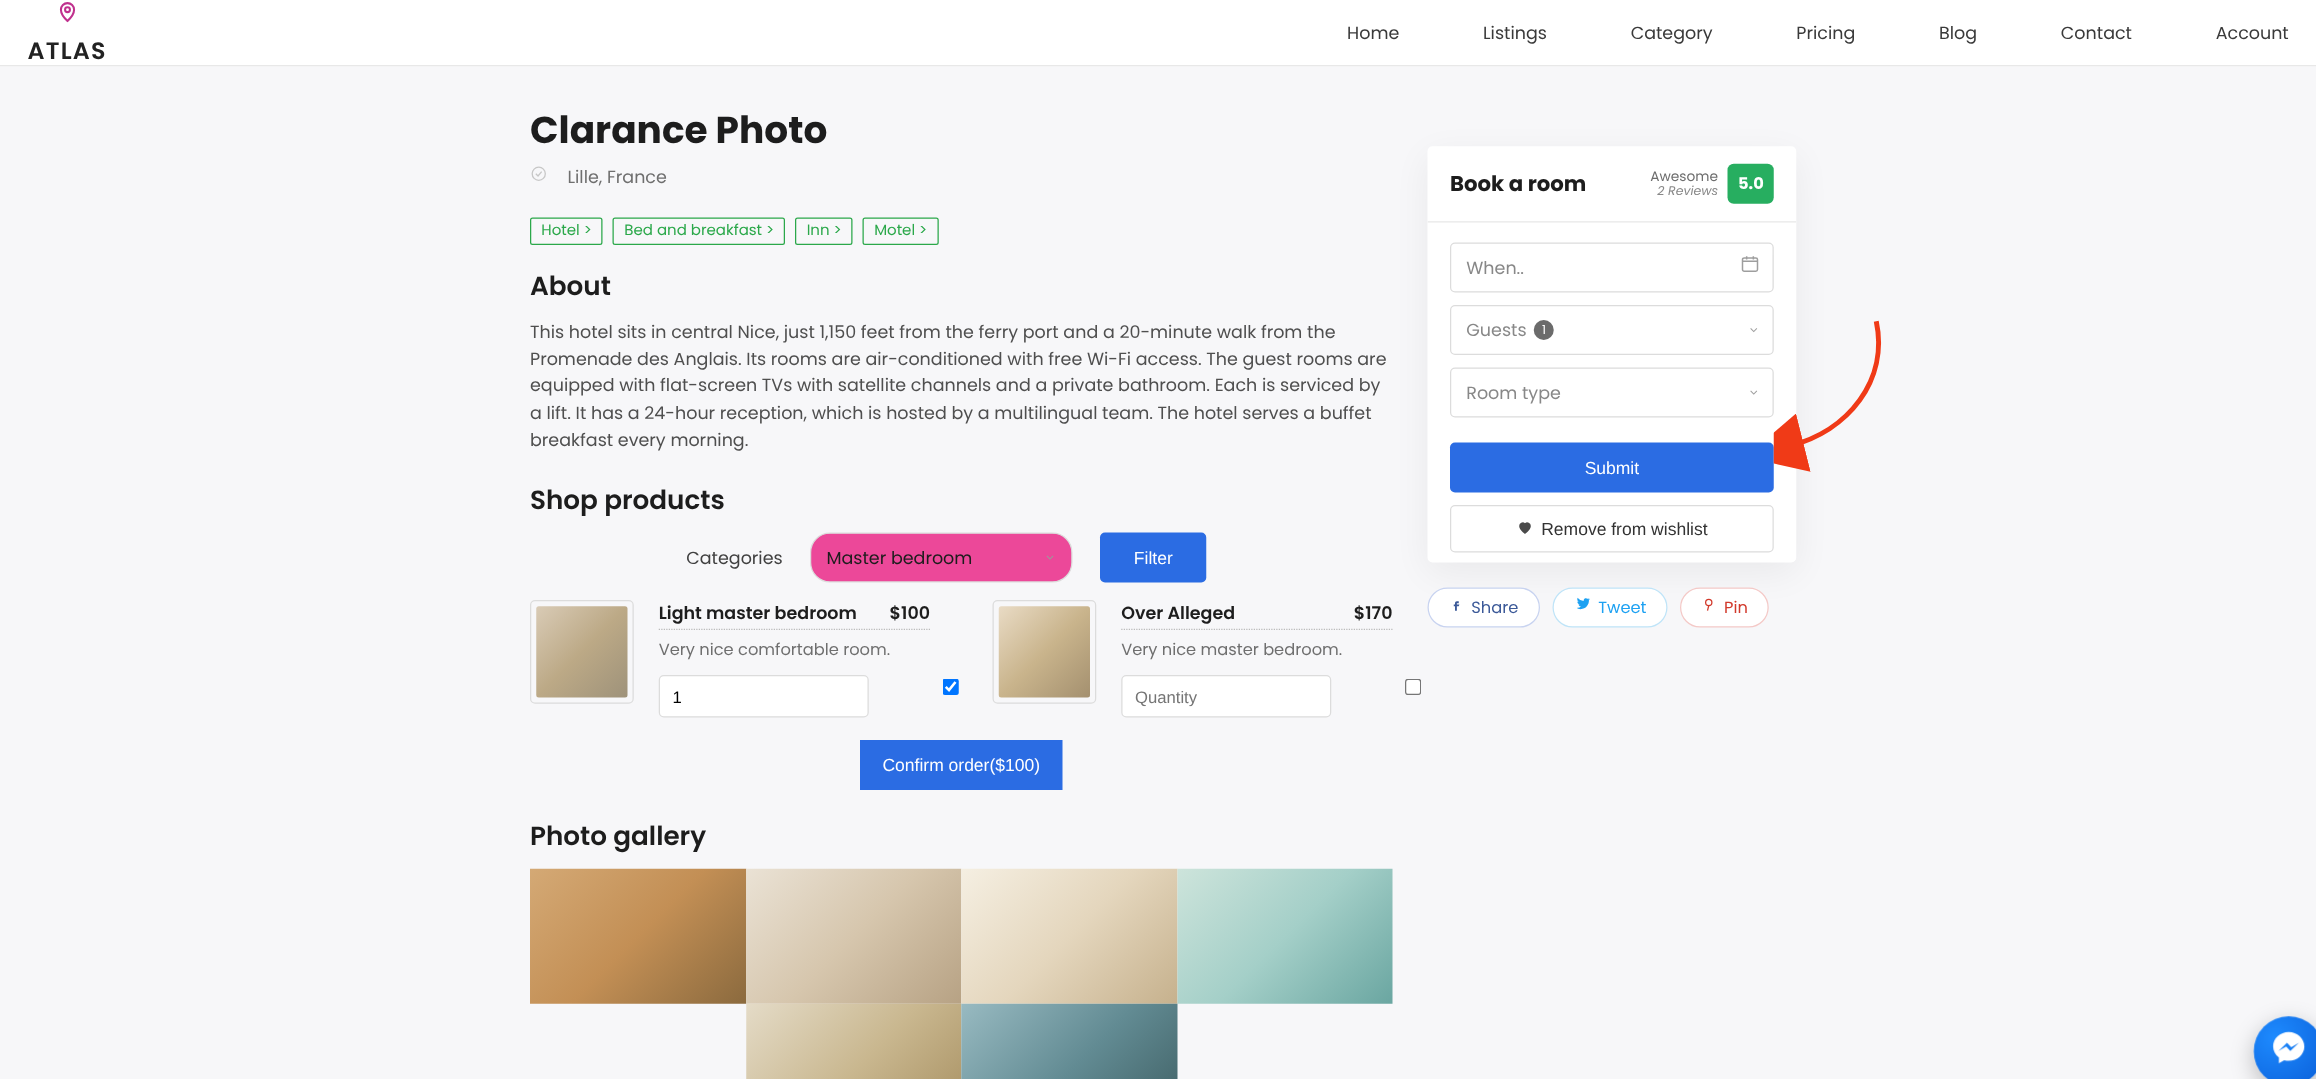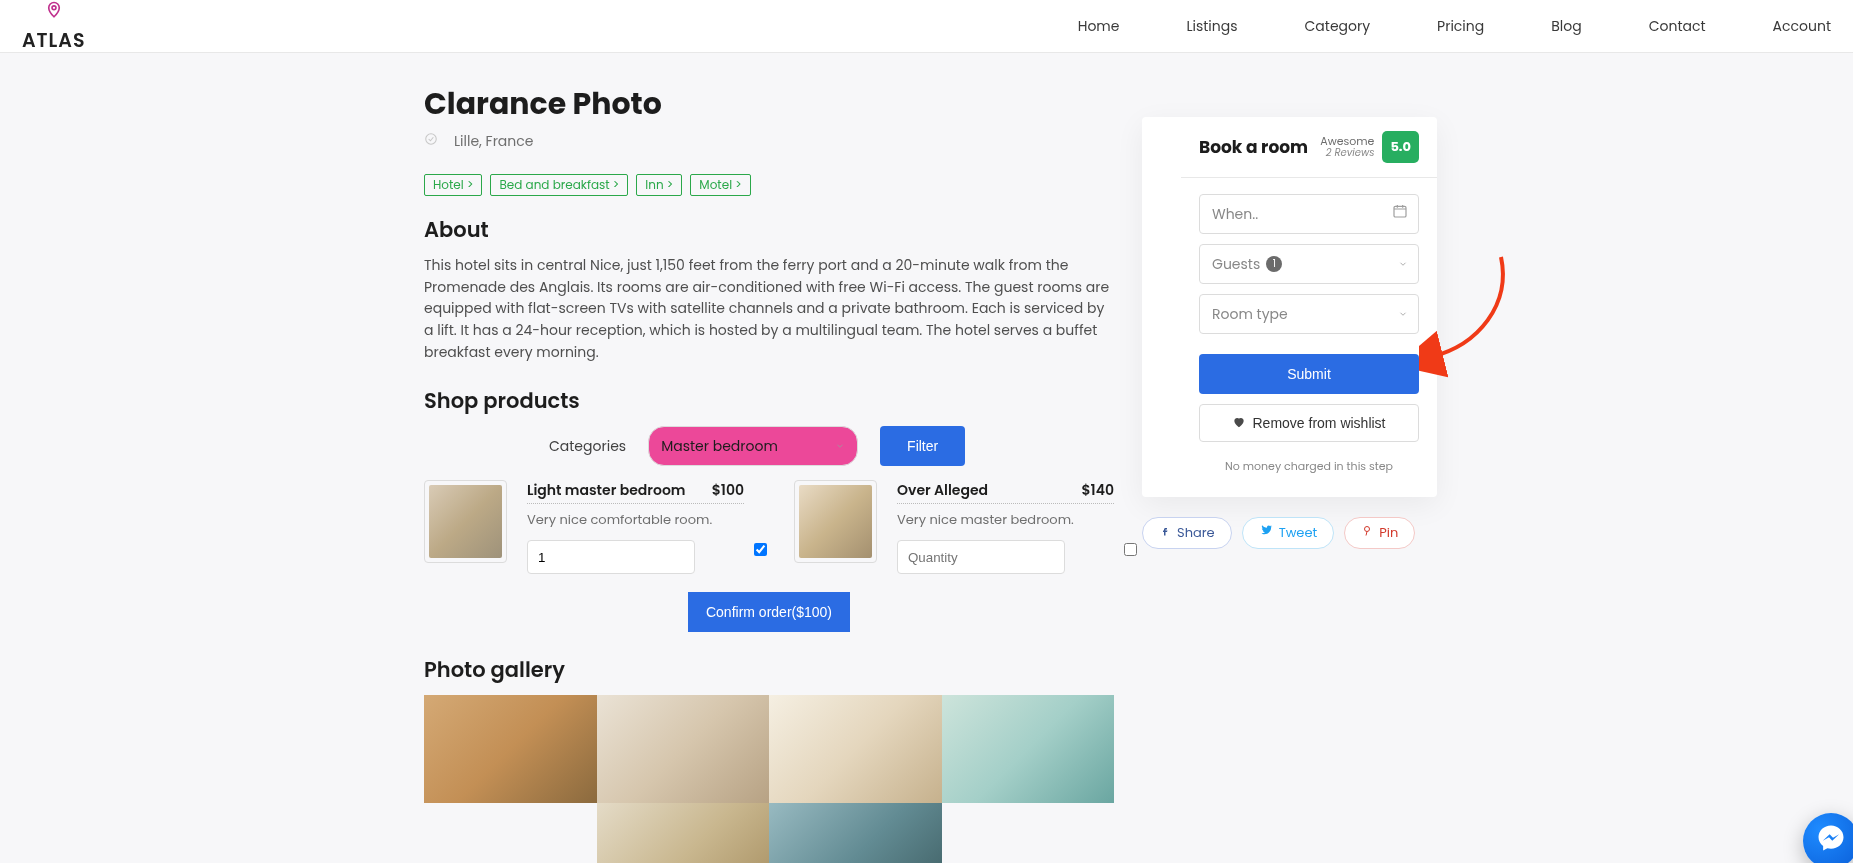--- a/index.html
+++ b/index.html
@@ -221,21 +221,20 @@
   .g4{background:linear-gradient(135deg,#cde4db,#a4cfc8,#6aa6a1);}
   .g5{background:linear-gradient(135deg,#e4dbc7,#c9b78f,#a48c5d);grid-column:2;}
   .g6{background:linear-gradient(135deg,#98bac1,#628b93,#3b5b5f);grid-column:3;}
   
   .card{
     background:var(--card-bg);
     border-radius:4px;
     box-shadow:0 8px 30px rgba(0,0,0,0.06);
     overflow:hidden;
     margin-top:36px;
-    padding-left:39px;
   }
   .card-head{
     display:flex;
     justify-content:space-between;
     align-items:center;
     padding:14px 18px;
     border-bottom:1px solid var(--border-light);
   }
   .card-head .title{font-weight:700;font-size:17px;}
   .ratingblock{display:flex;align-items:center;gap:8px;}
@@ -421,21 +420,21 @@
         <input type="checkbox" checked="" style="">
       </div>
 
       <div class="product">
         <div class="thumb">
             <div class="ph2"></div>
           </div>
         <div class="pinfo">
           <div class="ptitlerow">
             <span>Over Alleged</span>
-            <span>$140</span>
+            <span>$170</span>
           </div>
           <div class="psub">Very nice master bedroom.</div>
           <input class="qty" placeholder="Quantity" style="">
         </div>
         <input type="checkbox" style="">
       </div>
     </div>
 
     <div class="confirm">
       <button>Confirm order($100)</button>
@@ -495,21 +494,20 @@
         </div>
         <button class="submit">Submit</button>
         <button class="wishlist">
           <span>
             <svg width="14" height="14" viewBox="0 0 24 24" fill="#4a4a4a">
                 <path d="M12 21s-8-5.3-8-11a5 5 0 0 1 8-4 5 5 0 0 1 8 4c0 5.7-8 11-8 11z"></path>
               </svg>
           </span>
           <span>Remove from wishlist</span>
         </button>
-        <div class="note">No money charged in this step</div>
       </div>
     </div>
 
     <div class="sharebar">
       <div class="pill pill-share">
         <span>
           <svg width="12" height="12" viewBox="0 0 24 24" fill="#3b5998">
               <path d="M13 9h3V6h-3c-1.7 0-3 1.3-3 3v2H8v3h2v7h3v-7h3l1-3h-4V9z"></path>
             </svg>
         </span>

